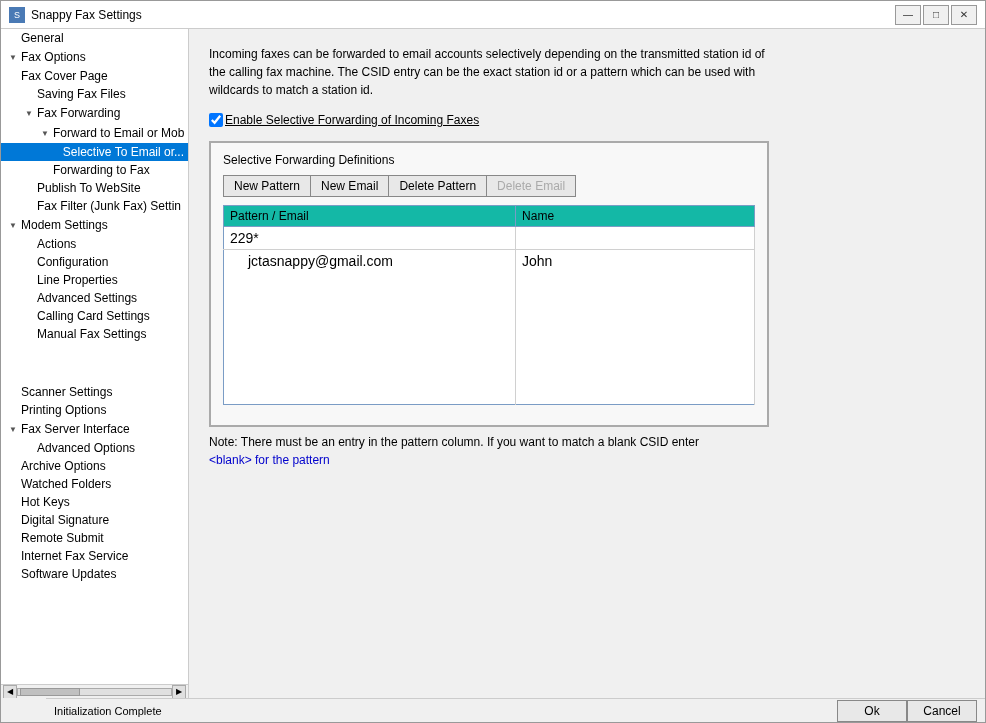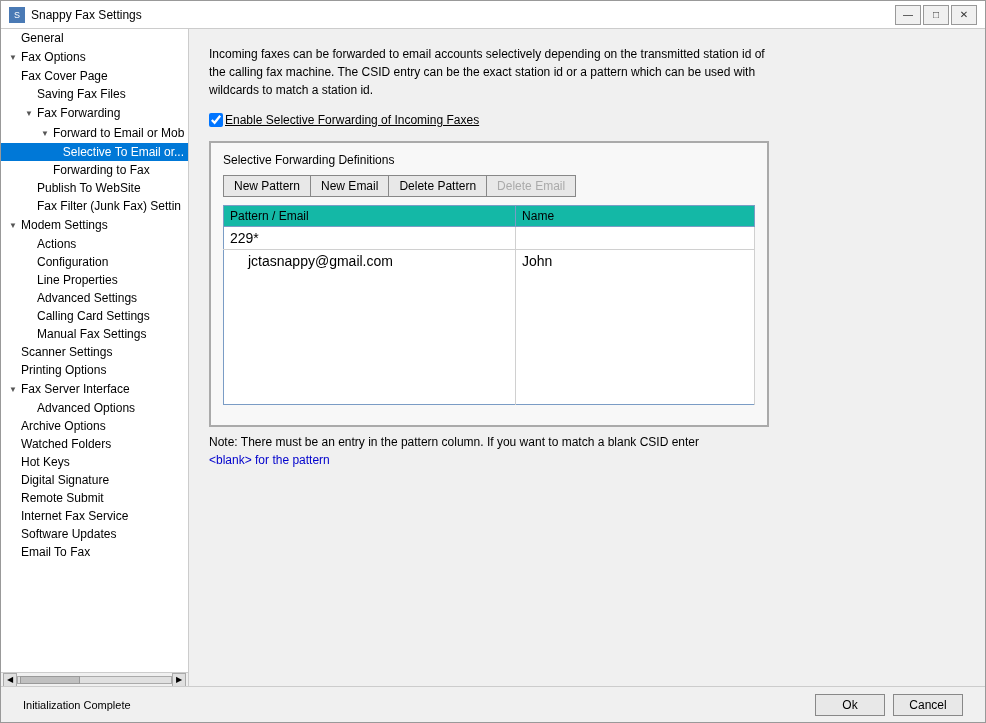--- a/index.html
+++ b/index.html
@@ -244,36 +244,36 @@
 
     .note-text {
       font-size: 12px;
       color: #000;
       line-height: 1.5;
       margin-top: 6px;
     }
 
     
     .bottom-bar {
-      height: 36px;
+      height: 24px;
       background: #f0f0f0;
       border-top: 1px solid #ccc;
       display: flex;
       align-items: center;
       justify-content: space-between;
-      padding: 0 22px;
+      padding: 0 8px;
       flex-shrink: 0;
+      margin-left: 45px;
     }
     .status-text {
       font-size: 11px;
       color: #000;
     }
     .bottom-buttons {
       display: flex;
-      gap: 8px;
     }
     .bottom-btn {
       width: 70px;
       height: 22px;
       background: #e8e8e8;
       border: 1px solid #888;
       font-size: 12px;
       cursor: pointer;
       color: #000;
     }
@@ -412,21 +412,21 @@
                 <span class="tree-label">Calling Card Settings</span>
               </div>
             </div>
             <div class="tree-item">
               <div class="tree-item-content" style="padding-left: 20px;">
                 <span style="width: 16px; display: inline-block;"></span>
                 <span class="tree-label">Manual Fax Settings</span>
               </div>
             </div>
             <div class="tree-item">
-              <div class="tree-item-content" style="padding-left: 4px;">
+              <div class="tree-item-content" style="padding-left: 4px; margin-top: 40px;">
                 <span style="width: 16px; display: inline-block;"></span>
                 <span class="tree-label">Scanner Settings</span>
               </div>
             </div>
             <div class="tree-item">
               <div class="tree-item-content" style="padding-left: 4px;">
                 <span style="width: 16px; display: inline-block;"></span>
                 <span class="tree-label">Printing Options</span>
               </div>
             </div>
@@ -475,26 +475,20 @@
             <div class="tree-item">
               <div class="tree-item-content" style="padding-left: 4px;">
                 <span style="width: 16px; display: inline-block;"></span>
                 <span class="tree-label">Internet Fax Service</span>
               </div>
             </div>
             <div class="tree-item">
               <div class="tree-item-content" style="padding-left: 4px;">
                 <span style="width: 16px; display: inline-block;"></span>
                 <span class="tree-label">Software Updates</span>
-              </div>
-            </div>
-            <div class="tree-item">
-              <div class="tree-item-content" style="padding-left: 4px;">
-                <span style="width: 16px; display: inline-block;"></span>
-                <span class="tree-label">Email To Fax</span>
               </div>
             </div>
           </div>
       </div>
 
       <div class="sidebar-hscroll">
         <div class="hscroll-arrow">◀</div>
         <div class="hscroll-track">
           <div class="hscroll-thumb"></div>
         </div>

